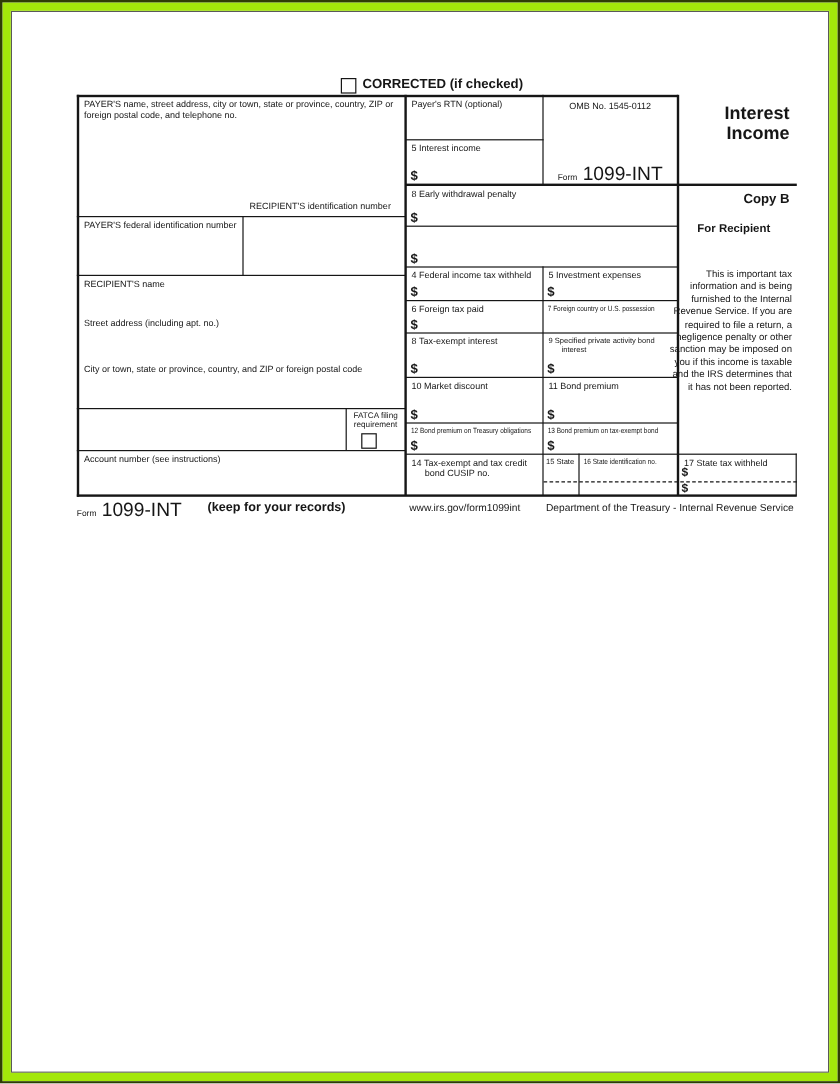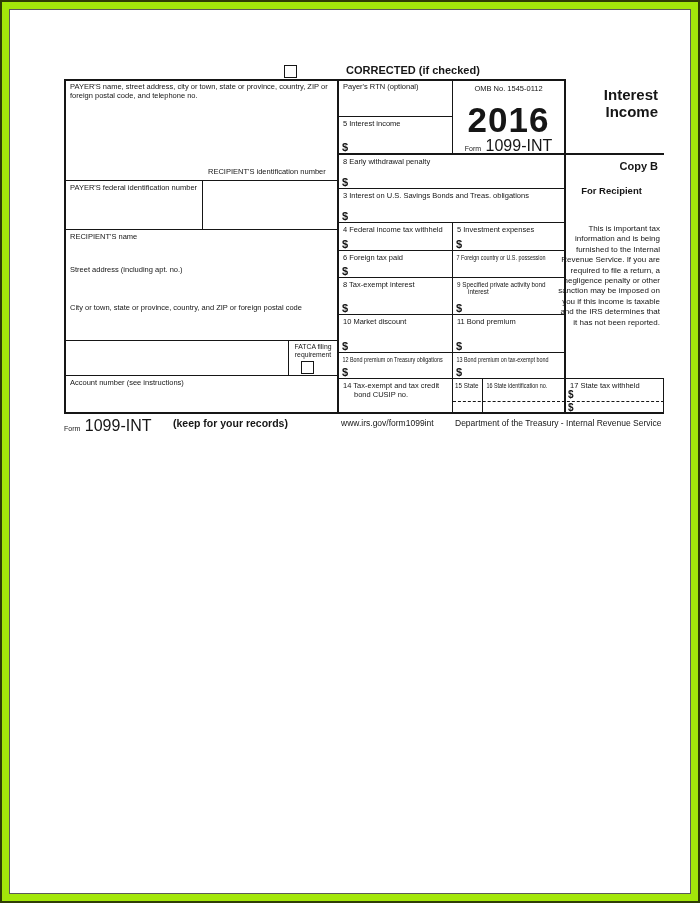--- a/index.html
+++ b/index.html
@@ -24,21 +24,21 @@
   .cell { position:absolute; z-index:6; }
   .bl { padding:3px 3px 0 4px; font-size:7.5px; line-height:8.5px; white-space:nowrap; }
   .wrap { white-space:normal; }
   .sm { font-size:6.3px; line-height:7px; }
   .sq { transform:scaleX(.86); transform-origin:0 0; }
   .hang { padding-left:15px; text-indent:-11px; white-space:normal; }
   .dollar { position:absolute; left:3px; bottom:0px; font-size:11px; font-weight:bold; line-height:11px; }
 
   .cb { position:absolute; background:#fff; border:1.5px solid #161616; z-index:7; }
 
-  .corrected-label { position:absolute; font-size:11px; font-weight:bold; z-index:6;margin-left:44px; }
+  .corrected-label { position:absolute; font-size:11px; font-weight:bold; z-index:6; }
 
   .omb-text { position:absolute; left:0; right:0; text-align:center; font-size:7.5px; }
   .year { position:absolute; left:0; right:0; text-align:center; font-size:35px; line-height:35px; font-weight:bold; letter-spacing:1px; }
   .form-id { position:absolute; left:0; right:0; text-align:center; }
   .form-word { font-size:7px; }
   .form-num { font-size:16px; font-weight:normal; }
 
   .title { position:absolute; left:565px; top:86px; width:93px; text-align:right;
            font-size:15px; line-height:17px; font-weight:bold; white-space:pre-line; z-index:6; }
   .copyb { position:absolute; left:565px; top:160px; width:93px; text-align:right;
@@ -115,39 +115,37 @@
 <div class="cell" style="left:66px;top:376px;width:271px;height:36px">
   <div class="bl">Account number (see instructions)</div>
 </div>
 
 <div class="cell" style="left:339px;top:80px;width:113px;height:36px">
   <div class="bl">Payer's RTN (optional)</div>
 </div>
 
 <div class="cell" style="left:453px;top:80px;width:111px;height:73px">
   <div class="omb-text" style="top:4px">OMB No. 1545-0112</div>
-  <div class="year" style="top:22px">2016</div>
   <div class="form-id" style="top:57px">
     <span class="form-word">Form</span>
     <span class="form-num">1099-INT</span>
   </div>
 </div>
 
 <div class="cell" style="left:339px;top:117px;width:113px;height:36px">
   <div class="bl">5 Interest income</div>
   <div class="dollar">$</div>
 </div>
 
 <div class="cell" style="left:339px;top:155px;width:225px;height:33px">
   <div class="bl">8 Early withdrawal penalty</div>
   <div class="dollar">$</div>
 </div>
 
 <div class="cell" style="left:339px;top:189px;width:225px;height:33px">
-  <div class="bl">3 Interest on U.S. Savings Bonds and Treas. obligations</div>
   <div class="dollar">$</div>
 </div>
 
 <div class="cell" style="left:339px;top:223px;width:113px;height:27px">
   <div class="bl">4 Federal income tax withheld</div>
   <div class="dollar">$</div>
 </div>
 <div class="cell" style="left:453px;top:223px;width:111px;height:27px">
   <div class="bl">5 Investment expenses</div>
   <div class="dollar">$</div>

